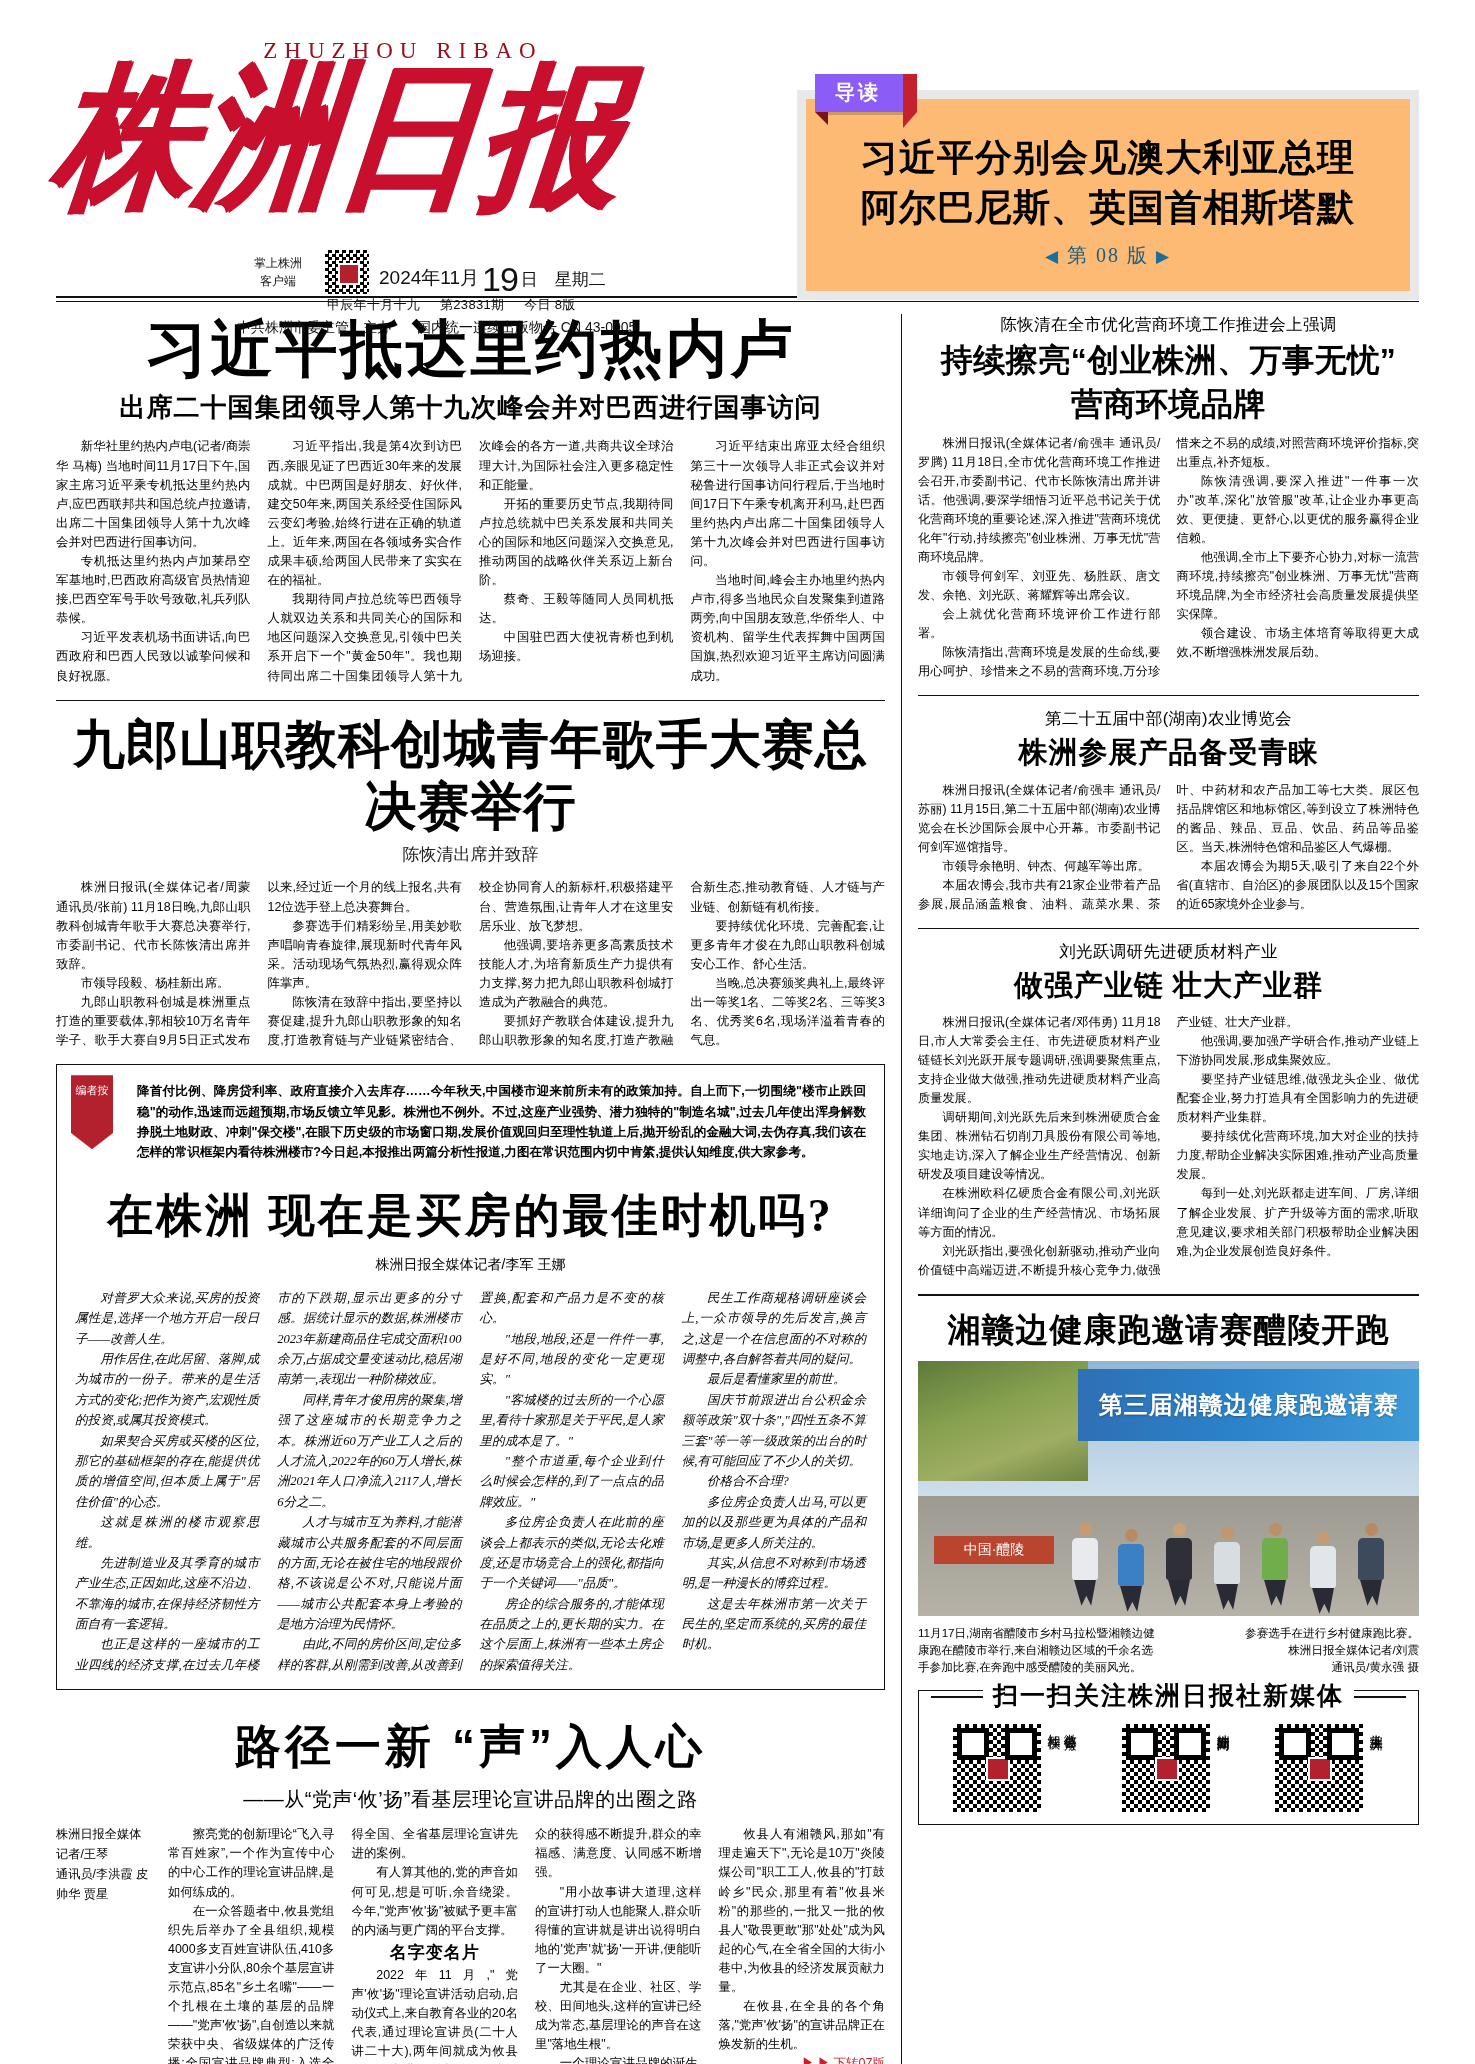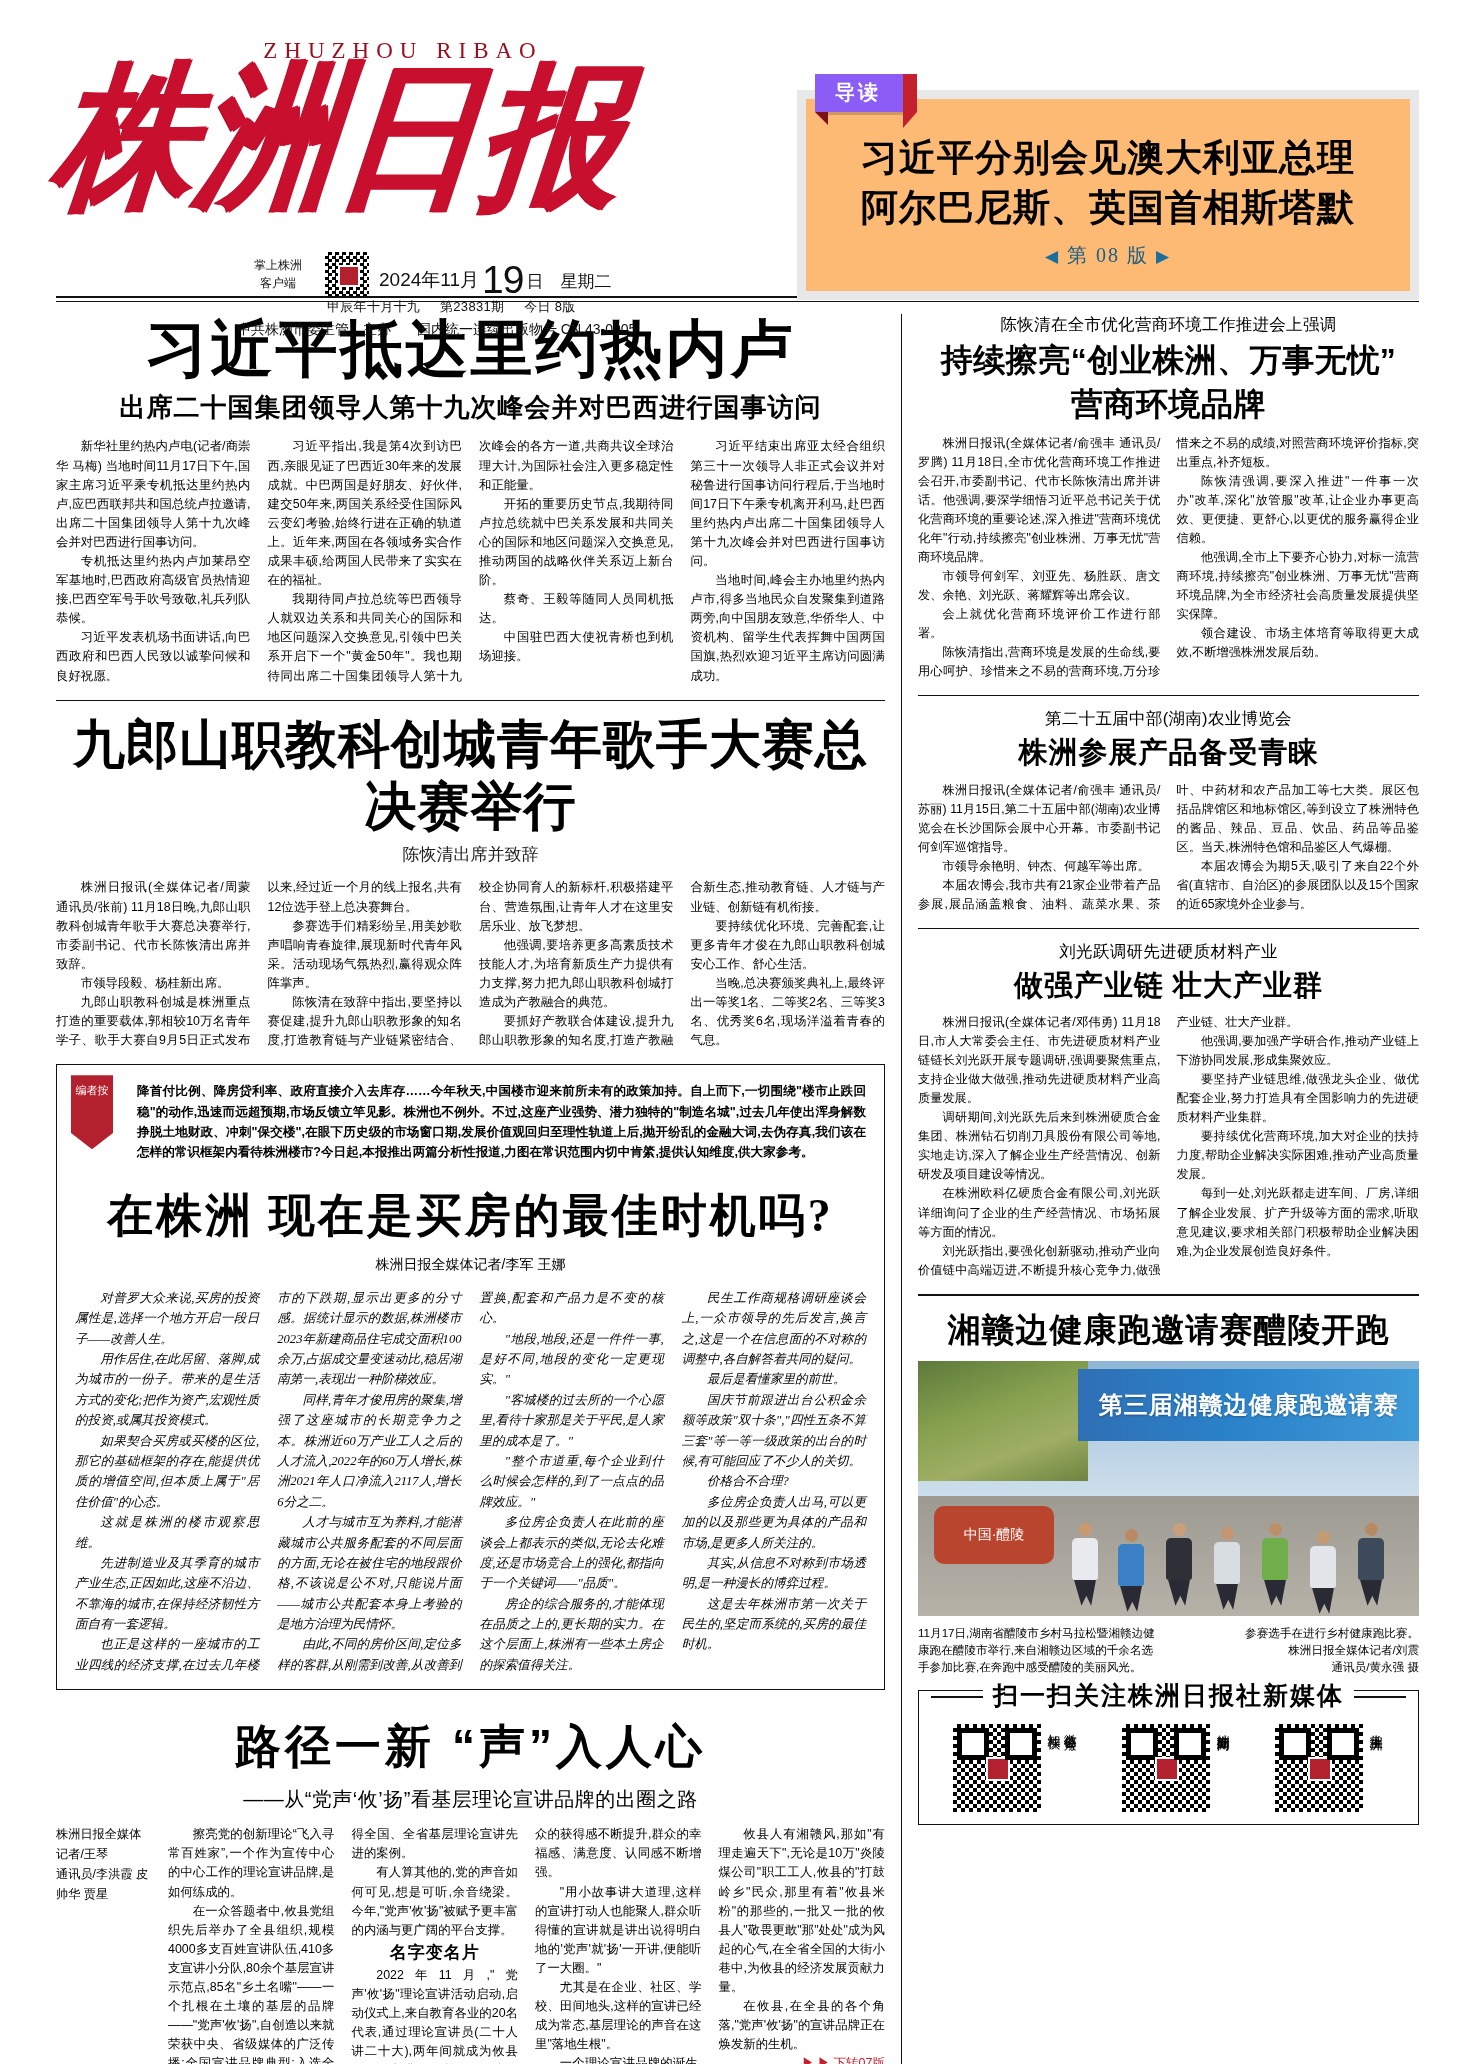--- a/index.html
+++ b/index.html
@@ -37,21 +37,21 @@
   .mast-info { position:absolute; left: 185px; top: 212px; width: 460px;
                font-family:"Liberation Sans", sans-serif; color:#111; }
   .mi-row1 { display:flex; align-items:flex-end; gap:10px; }
   .mi-app { font-size:12px; line-height:1.5; text-align:center; padding-bottom:4px; width:74px; }
   .qr-small { width:44px; height:44px; position:relative; background:
       repeating-conic-gradient(#000 0% 25%, #fff 0% 50%) 0 0/7px 7px; }
   .qr-small::after{ content:""; position:absolute; left:13px; top:13px; width:18px; height:18px;
       background:#b3202e; border:2px solid #fff; }
   .mi-date { display:flex; align-items:flex-end; gap:3px; white-space:nowrap; }
   .mi-date .d1 { font-size:19px; font-weight:400; padding-bottom:3px; }
-  .mi-date .big { font-size:39px; font-weight:300; line-height:0.85; letter-spacing:-1px;margin-top:13px; }
+  .mi-date .big { font-size:34px; font-weight:300; line-height:0.85; letter-spacing:-1px;margin-top:13px; }
   .mi-date .d2 { font-size:17px; padding-bottom:3px; }
   .mi-date .week { font-size:17px; padding-bottom:3px; margin-left:14px; }
   .mi-row2 { font-size:13px; margin-top:2px; margin-left:86px; white-space:nowrap; letter-spacing:0.3px; }
   .mi-row2 span { margin-right: 16px; }
   .mi-row3 { font-size:14px; margin-top:5px; margin-left:-4px; white-space:nowrap; }
   .mi-row3 span { margin-right: 22px; }
 
   
   .guide { position:absolute; right:0; top:52px; width: 622px; }
   .guide-tag {
@@ -159,23 +159,23 @@
   }
   .ph-trees { position:absolute; left:0; top:0; width:34%; height:120px;
     background: linear-gradient(160deg,#5e7a3a,#86a04f 40%,#9fae63 70%,#6d8440); }
   .ph-road { position:absolute; left:0; right:0; bottom:0; height:120px;
     background: linear-gradient(180deg,#9d9a92,#b6b2a8); }
   .runner { position:absolute; bottom:10px; width:34px; }
   .runner .head { width:13px;height:13px;border-radius:50%; margin:0 auto; }
   .runner .body { width:26px;height:42px; margin:2px auto 0; border-radius:5px 5px 3px 3px; }
   .runner .legs { width:22px;height:26px; margin:0 auto; background:#2a2a35;
                   clip-path: polygon(0 0,100% 0,78% 100%,56% 62%,34% 100%); }
-  .ph-sign { position:absolute; left:16px; bottom:52px; width:120px; height:58px;
+  .ph-sign { position:absolute; left:16px; bottom:52px; width:120px; height:28px;
              background:#b9452e; color:#fff; font-family:"Liberation Sans",sans-serif;
-             font-size:14px; display:flex;align-items:center;justify-content:center; border-radius:10px;}
+             font-size:14px; display:flex;align-items:center;justify-content:center; border-radius:1px;}
   .cap-row { display:flex; gap:14px; margin-top:8px; font-family:"Liberation Sans",sans-serif;
              font-size:11.6px; line-height:1.5; }
   .cap-row div { flex:1; }
 
   
   .qr-box { border:1px solid #111; margin-top:14px; padding:10px 12px 12px; position:relative; }
   .qr-head { position:relative; text-align:center; font-family:"Liberation Sans",sans-serif;
              font-weight:700; font-size:25px; letter-spacing:2px; margin:-22px 0 12px; }
   .qr-head span { background:#fff; padding:0 10px; }
   .qr-head::before { content:""; position:absolute; left:0; right:0; top:52%;

